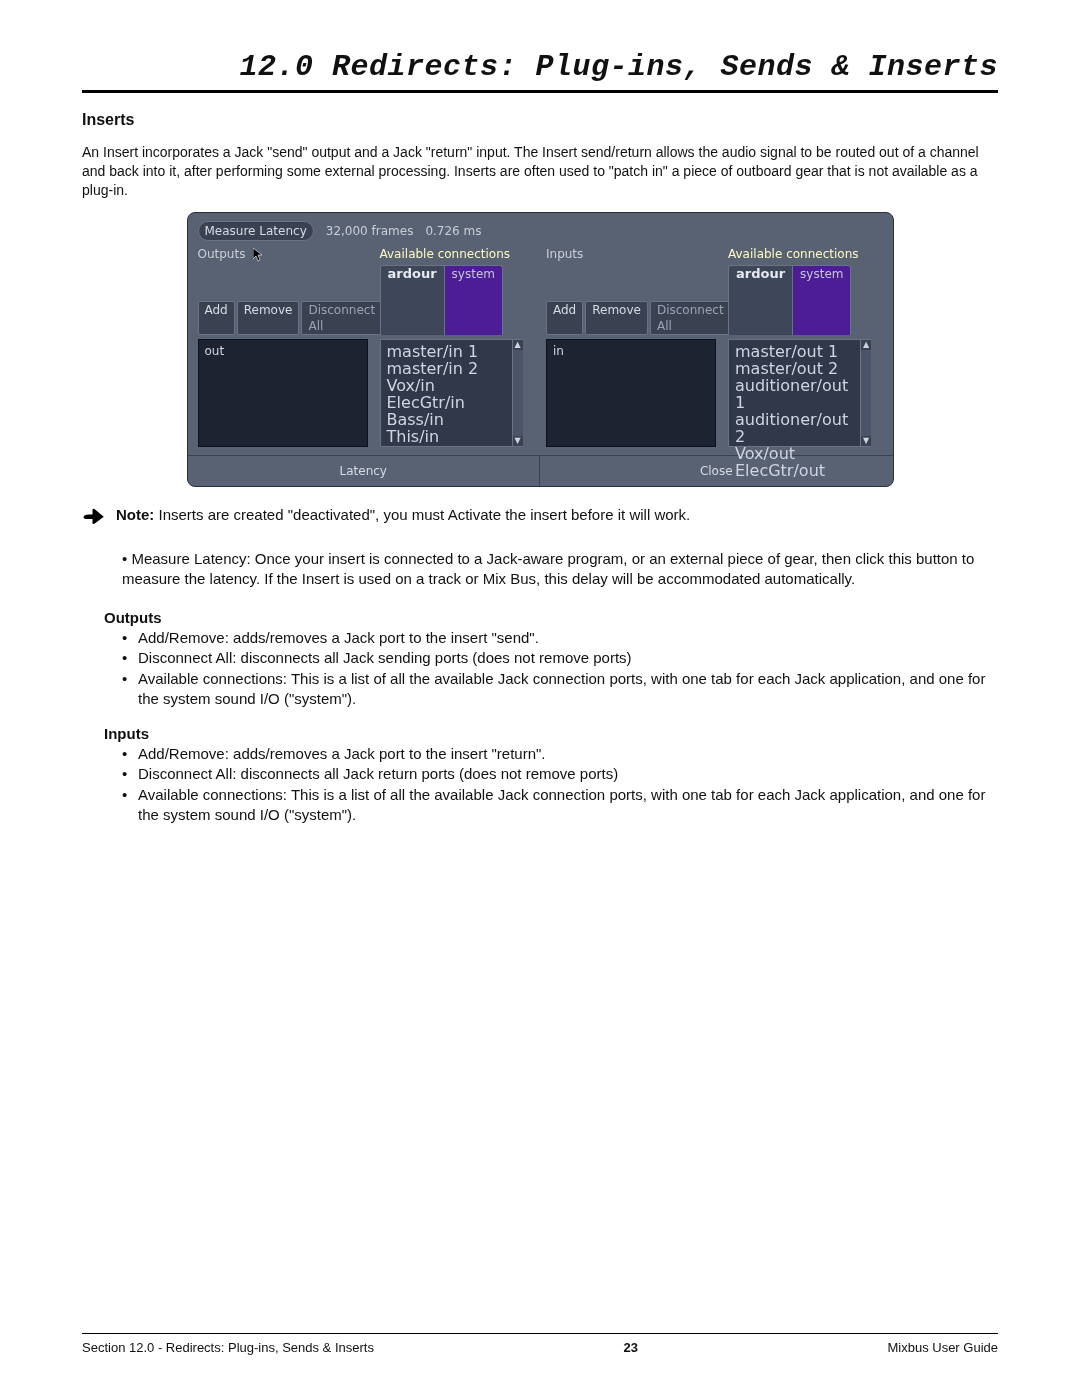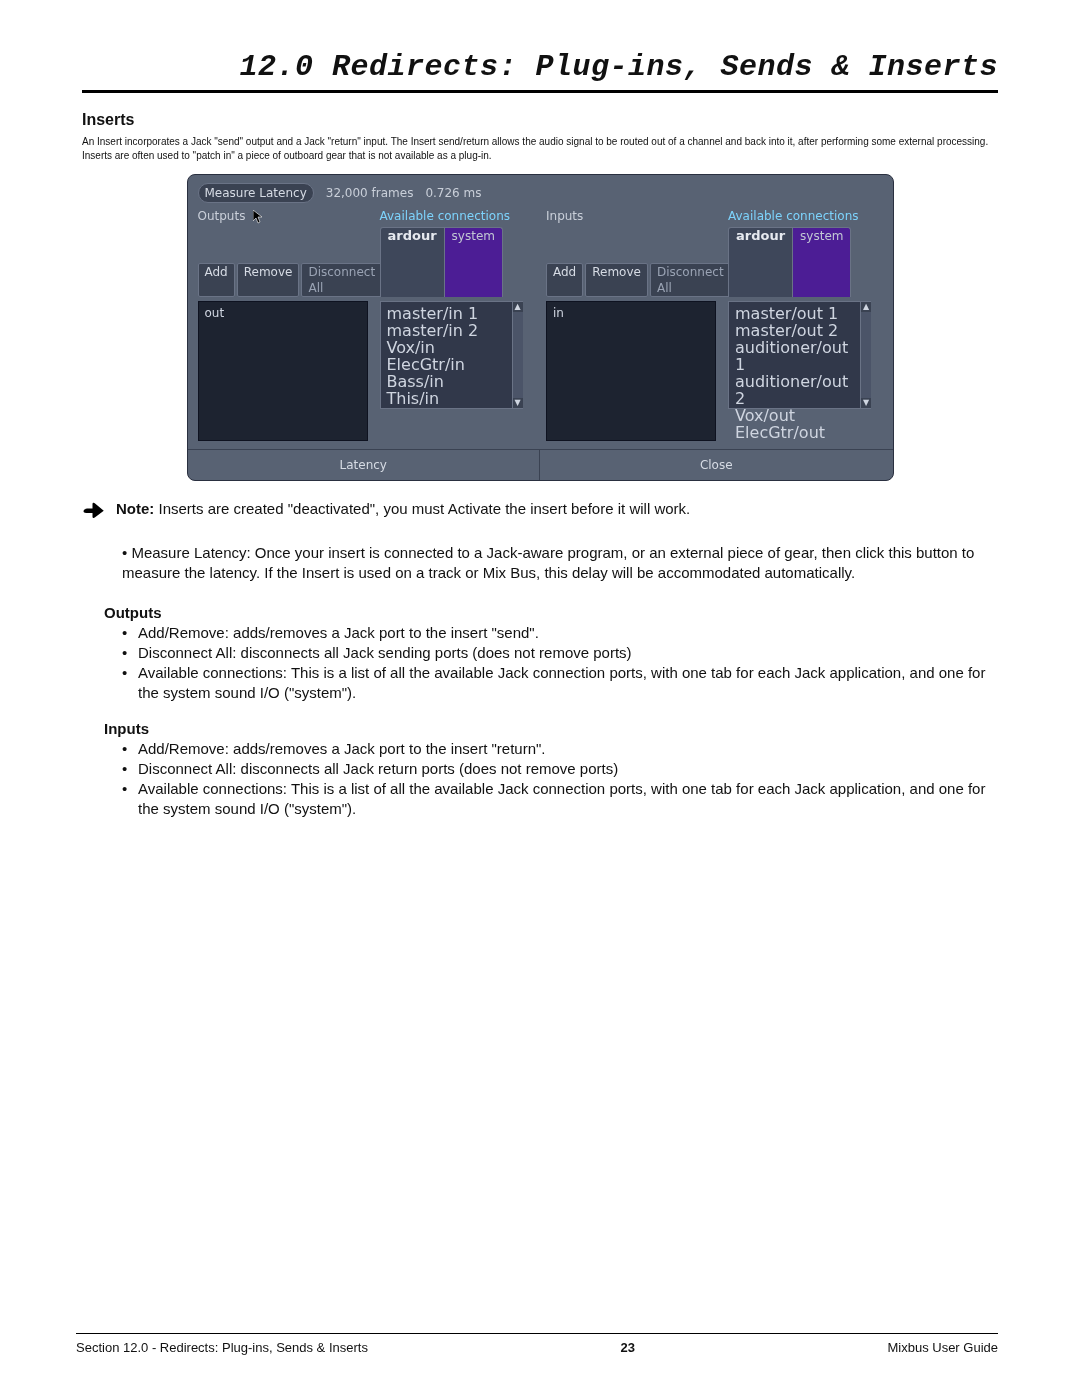--- a/index.html
+++ b/index.html
@@ -21,24 +21,24 @@
     font-size: 30px;
     text-align: right;
     letter-spacing: 0.5px;
     padding-bottom: 6px;
     border-bottom: 3px solid #000;
     margin-bottom: 18px;
   }
   .hsec {
     font-weight: 700;
     font-size: 16px;
-    margin-bottom: 6px;
+    margin-bottom: 14px;
   }
   .bodytext {
-    font-size: 10px;
+    font-size: 14px;
     line-height: 1.35;
     margin-bottom: 12px;
   }
   .dialog-wrap {
     display: flex;
     justify-content: center;
     margin: 10px 0 18px 0;
   }
   .dialog {
     width: 707px;
@@ -74,38 +74,38 @@
     column-gap: 12px;
     padding: 2px 10px 8px 10px;
   }
   .col {
     display: grid;
     grid-template-columns: 170px 143px;
     column-gap: 12px;
     row-gap: 4px;
   }
   .col-h { grid-column: 1 / span 1; font-size: 12px; color: #c9cfd9; position:relative; }
-  .col-h2 { grid-column: 2 / span 1; font-size: 12px; color: #7dd3fc; }
+  .col-h2 { grid-column: 2 / span 1; font-size: 12px; color: #fef9c3; }
   .btnrow {
     display:flex; gap:2px; grid-column:1;
   }
   .btnrow .d-btn { border-radius:2px; }
   .tabrow { display:flex; grid-column:2; }
   .tab-a {
     background:#3e475a; border:1px solid #6a7386; border-bottom:none;
     border-radius:3px 0 0 0; padding:0 7px; font-weight:700; color:#e6e9ef;
     font-size:13px; line-height:16px;
   }
   .tab-b {
     background:#4c1d95; border:1px solid #6a7386; border-bottom:none; border-left:none;
     border-radius:0 3px 0 0; padding:0 7px; color:#c2c8d4;
     font-size:12px; line-height:16px;
   }
   .listbox {
-    background:#1d2330; border:1px solid #0e1220; height:140px;
+    background:#1d2330; border:1px solid #0e1220; height:108px;
     color:#cfd5e0; font-size:12px; padding:3px 6px; line-height:17px;
     grid-column:1;
   }
   .connbox {
     background:#31384a; border-left:1px solid #6a7386; border-right:none;
     border-top:1px solid #6a7386; border-bottom:1px solid #6a7386;
     height:108px; position:relative; display:flex; grid-column:2;
   }
   .conn-inner {
     flex:1; color:#cfd5e0; font-size:16px; padding:3px 6px; line-height:17px;
@@ -137,21 +137,21 @@
   .para {
     font-size:15px; line-height:1.35; margin:4px 0 20px 40px; text-indent:0;
   }
   .bullet { margin-left:40px; font-size:15px; line-height:1.35; }
   .bullet .row { display:flex; gap:8px; }
   .bullet .dot { width:8px; flex:0 0 8px; }
   .sub {
     font-weight:700; font-size:15px; margin-top:16px; margin-bottom:2px; margin-left:22px;
   }
   .footer {
-    position:absolute; left:76px; right:82px; bottom:42px;
+    position:absolute; left:82px; right:82px; bottom:42px;
     border-top:1px solid #000; padding-top:6px;
     display:flex; justify-content:space-between; font-size:13px;
   }
   .footer .mid { font-weight:700; }
 </style>
 </head>
 <body>
 
 <div class="page">
   <div class="title">12.0 Redirects:  Plug-ins, Sends &amp; Inserts</div>

